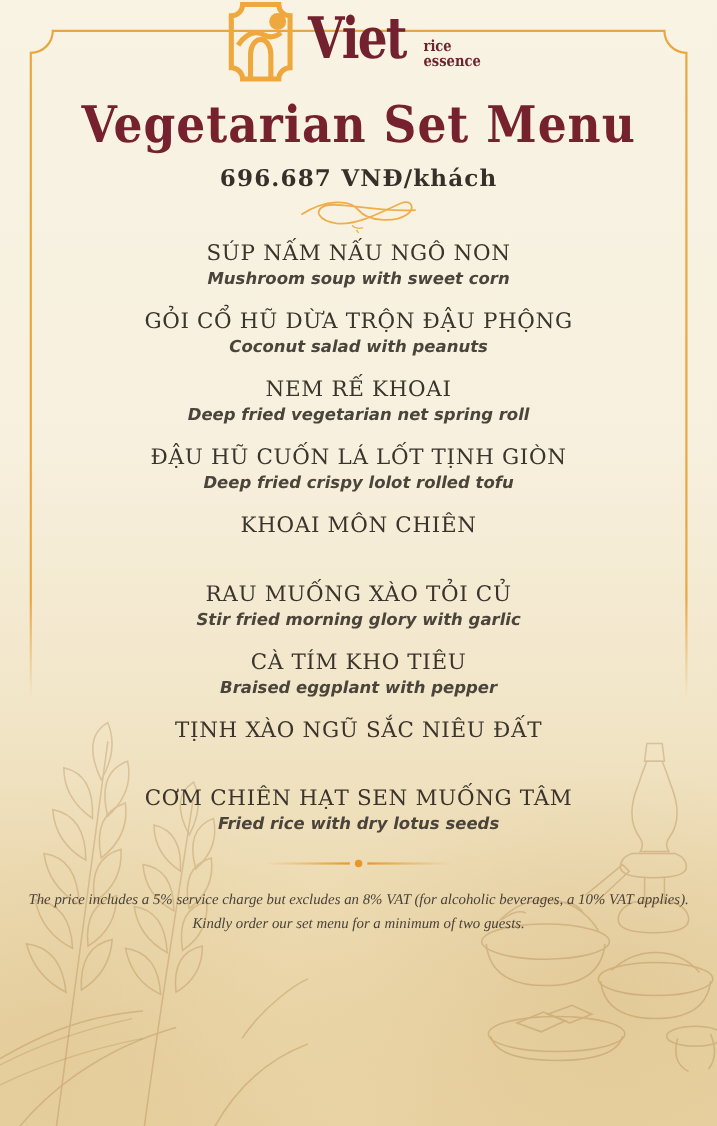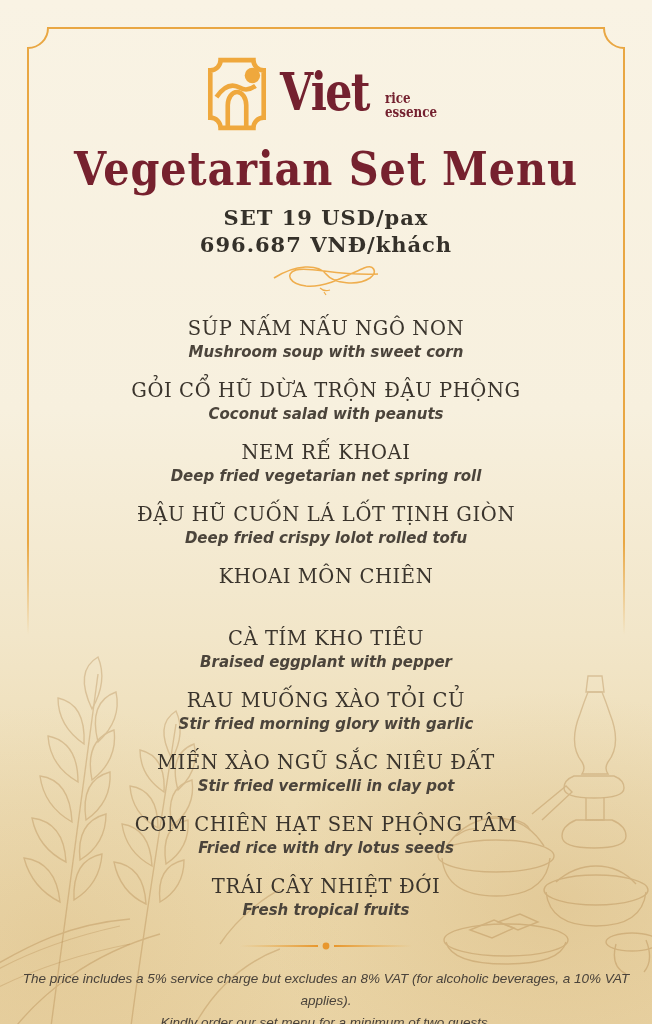--- a/index.html
+++ b/index.html
@@ -23,21 +23,20 @@
       radial-gradient(420px 340px at 8% 92%, rgba(196,152,84,0.16), rgba(196,152,84,0) 70%),
       linear-gradient(180deg,#f9f3e4 0%,#f7f0de 40%,#f2e6c9 62%,#edDCb4 78%,#ebd7aa 90%,#e9d3a4 100%);
   }
   .bg-art{position:absolute;pointer-events:none;}
   .frame-svg{position:absolute;left:0;top:0;}
 
   .content{position:relative;width:100%;height:100%;text-align:center;}
 
   
   .logo-row{
-    padding-top:56px;
     display:flex;align-items:center;justify-content:center;gap:12px;
   }
   .logo-emblem{flex:0 0 auto;}
   .logo-text{display:flex;align-items:flex-start;gap:4px;}
   .logo-viet{
     font-family:"DejaVu Serif","Liberation Serif",serif;
     color:var(--maroon);font-size:52px;line-height:0.9;font-weight:bold;
     letter-spacing:-2px;transform:scaleX(0.82);transform-origin:left center;
   }
   .logo-tagline{
@@ -58,38 +57,38 @@
     letter-spacing:1px;
   }
 
   
   .price-block{margin-top:10px;color:#35312a;}
   .price-line{font-size:21px;line-height:27px;letter-spacing:1px;font-weight:bold;}
 
   .flourish{margin-top:4px;height:34px;}
 
   
-  .items{margin-top:20px;}
+  .items{margin-top:4px;}
   .item{height:62px;}
   .item-name{
     color:#3a342c;font-size:19.5px;line-height:26px;letter-spacing:0.6px;
     font-family:"DejaVu Serif","Liberation Serif",serif;
   }
   .item-desc{
     color:#4b443b;font-size:15px;line-height:21px;font-style:italic;
     font-family:"DejaVu Sans","Liberation Sans",sans-serif;
     font-weight:bold;
   }
 
   
   .footer-divider{margin-top:2px;height:16px;}
   .footer-note{
     margin-top:14px;
     color:#49423a;font-size:13.5px;line-height:22px;font-style:italic;
-    font-family:Liberation Sans, sans-serif;
+    font-family:Liberation Serif, serif;
   }
 </style>
 </head>
 <body>
 
 <div class="page">
 
   <svg class="bg-art" style="left:-20px;bottom:-10px;" width="300" height="420" viewBox="0 0 300 420">
     <g stroke="#a8783c" fill="none" stroke-width="1.4" opacity="0.30">
       <path d="M70 420 C 82 330, 96 220, 118 60"></path>
@@ -184,21 +183,20 @@
         <span class="logo-tagline">
           <span>rice</span>
           <span>essence</span>
         </span>
       </div>
     </div>
 
     <div class="menu-title">Vegetarian Set Menu</div>
 
     <div class="price-block">
-      <div class="price-line">SET 19 USD/pax</div>
       <div class="price-line">696.687 VNĐ/khách</div>
     </div>
 
     <div class="flourish">
       <svg width="120" height="34" viewBox="0 0 120 34">
         <g stroke="#efae4e" fill="none" stroke-width="1.6">
           <path d="M 8 16 C 30 2, 52 2, 60 12 C 68 22, 92 24, 104 16 C 112 10, 108 2, 98 6 C 84 12, 60 26, 40 24 C 24 22, 18 12, 30 8 C 44 4, 70 14, 112 12"></path>
           <path d="M 54 26 q 4 4 10 2 m -6 2 l 2 3" stroke-width="1.2"></path>
         </g>
       </svg>
@@ -223,43 +221,38 @@
   <div class="item">
     <div class="item-name">ĐẬU HŨ CUỐN LÁ LỐT TỊNH GIÒN</div>
     <div class="item-desc">Deep fried crispy lolot rolled tofu</div>
   </div>
 
   <div class="item">
     <div class="item-name">KHOAI MÔN CHIÊN</div>
   </div>
 
   <div class="item">
+    <div class="item-name">RAU MUỐNG XÀO TỎI CỦ</div>
+    <div class="item-desc">Stir fried morning glory with garlic</div>
+  </div>
+
+  <div class="item">
     <div class="item-name">CÀ TÍM KHO TIÊU</div>
     <div class="item-desc">Braised eggplant with pepper</div>
   </div>
 
   <div class="item">
-    <div class="item-name">RAU MUỐNG XÀO TỎI CỦ</div>
-    <div class="item-desc">Stir fried morning glory with garlic</div>
-  </div>
-
-  <div class="item">
-    <div class="item-name">MIẾN XÀO NGŨ SẮC NIÊU ĐẤT</div>
-    <div class="item-desc">Stir fried vermicelli in clay pot</div>
-  </div>
-
-  <div class="item">
-    <div class="item-name">CƠM CHIÊN HẠT SEN PHỘNG TÂM</div>
+    <div class="item-name">TỊNH XÀO NGŨ SẮC NIÊU ĐẤT</div>
+  </div>
+
+  <div class="item">
+    <div class="item-name">CƠM CHIÊN HẠT SEN MUỐNG TÂM</div>
     <div class="item-desc">Fried rice with dry lotus seeds</div>
   </div>
 
-  <div class="item">
-    <div class="item-name">TRÁI CÂY NHIỆT ĐỚI</div>
-    <div class="item-desc">Fresh tropical fruits</div>
-  </div>
 </div>
 
     <div class="footer-divider">
       <svg width="180" height="14" viewBox="0 0 180 14">
         <defs>
           <linearGradient id="tapL" x1="0" y1="0" x2="1" y2="0">
             <stop offset="0" stop-color="#eaa63f" stop-opacity="0"></stop>
             <stop offset="1" stop-color="#e8972d"></stop>
           </linearGradient>
           <linearGradient id="tapR" x1="0" y1="0" x2="1" y2="0">

